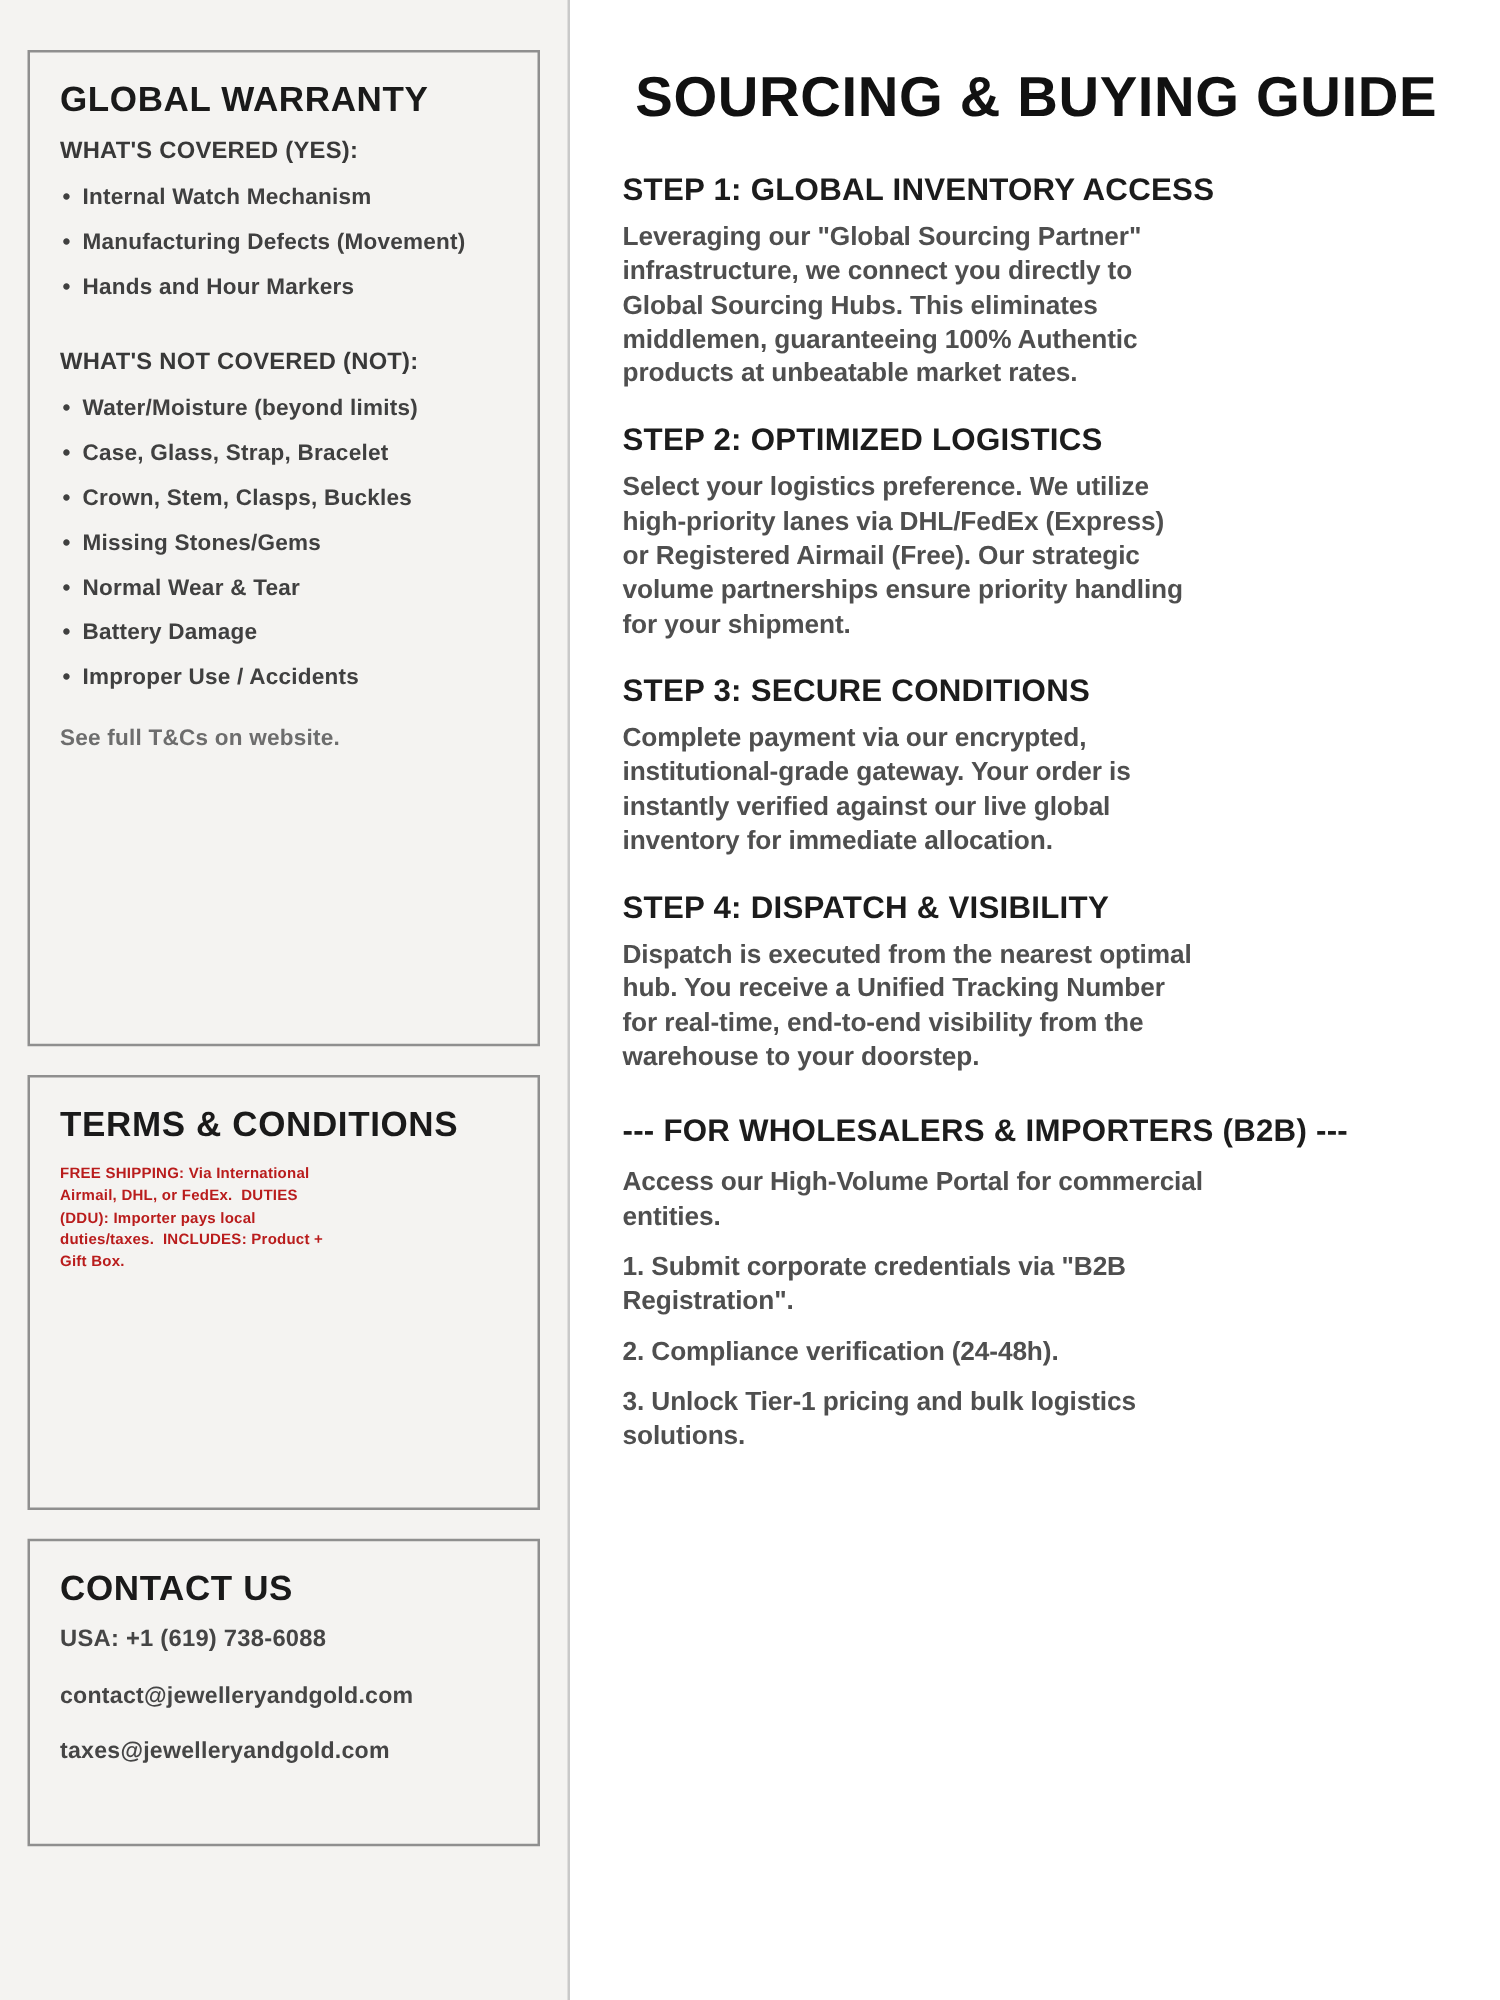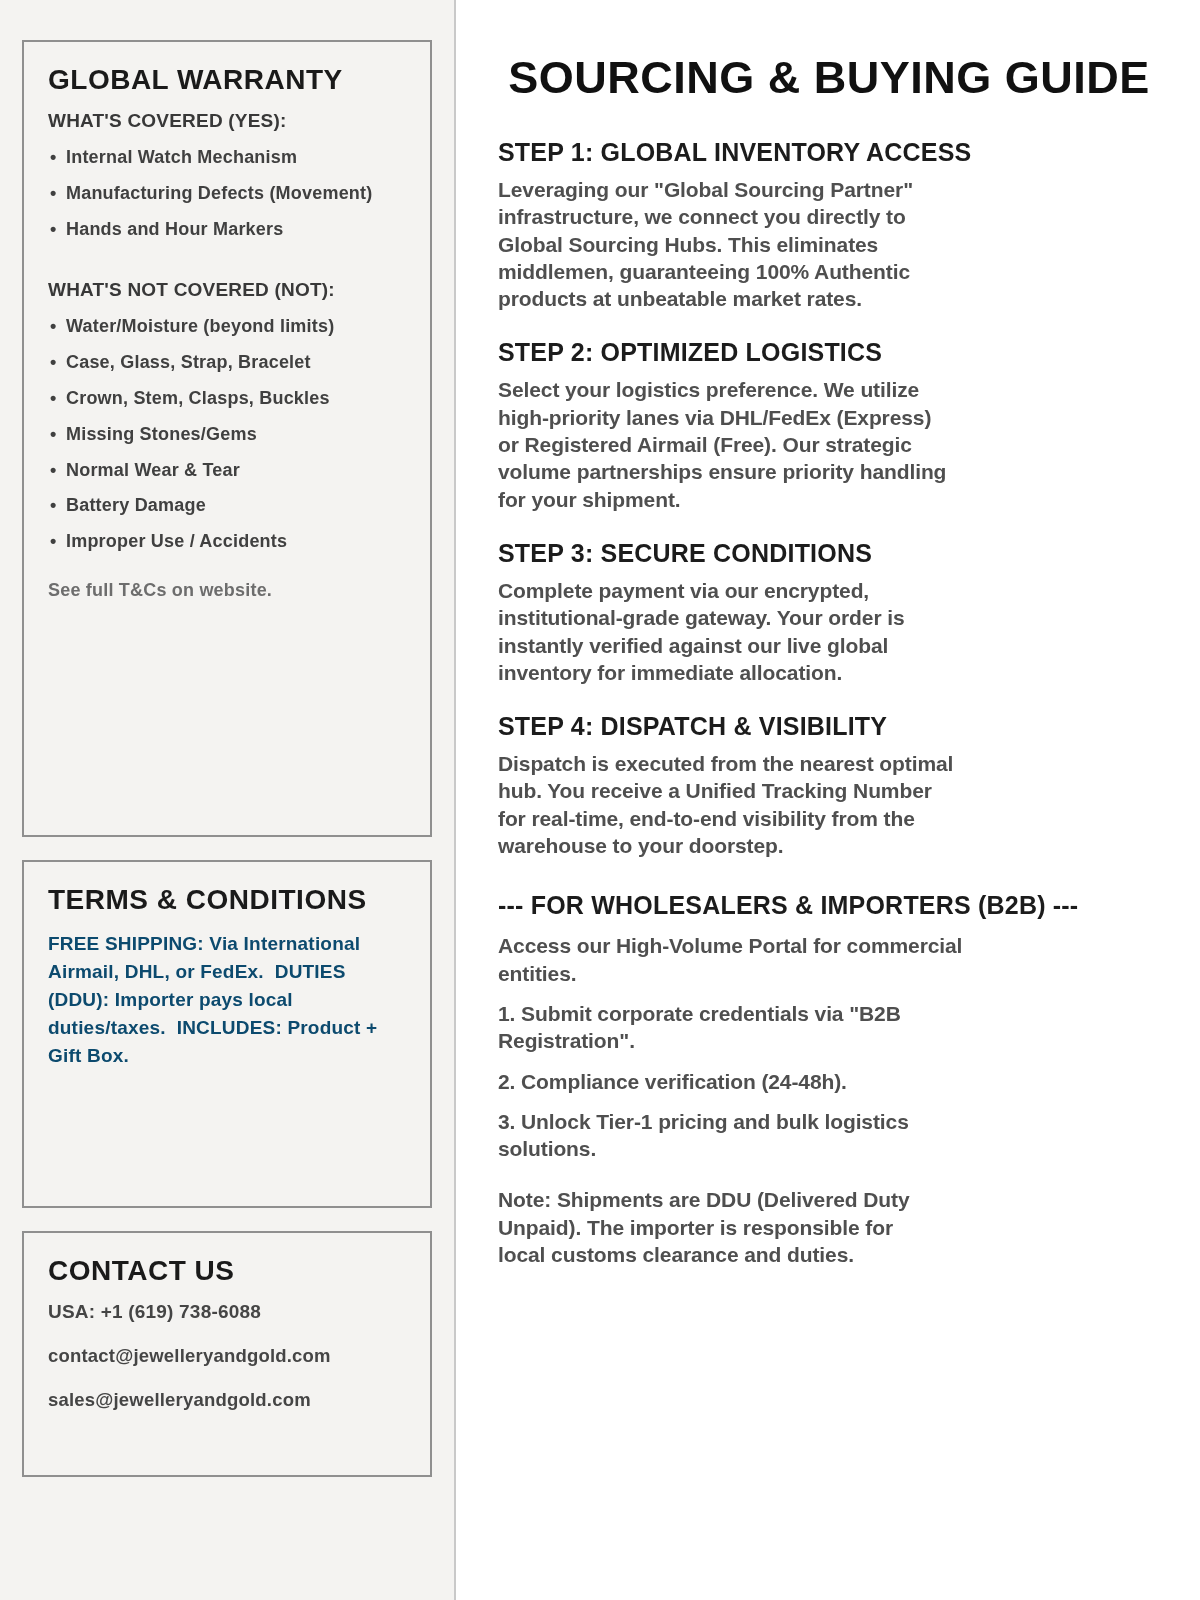--- a/index.html
+++ b/index.html
@@ -64,23 +64,23 @@
     color: #404040;
   }
   .side-footnote {
     margin-top: 28px;
     font-size: 18px;
     font-weight: 600;
     color: #6d6d6d;
     letter-spacing: 0.2px;
   }
   .side-body {
-    font-size: 19px;
-    font-weight: 600;
-    color: #0c4a6e;
+    font-size: 12px;
+    font-weight: 600;
+    color: #b91c1c;
     line-height: 1.48;
     letter-spacing: 0.2px;
     white-space: pre-wrap;
   }
   .contact-line {
     font-size: 18.5px;
     font-weight: 700;
     color: #454545;
     letter-spacing: 0.2px;
     margin-bottom: 22px;
@@ -173,21 +173,21 @@
 Airmail, DHL, or FedEx.  DUTIES
 (DDU): Importer pays local
 duties/taxes.  INCLUDES: Product +
 Gift Box.</p>
     </section>
 
     <section class="side-box box-contact">
       <h2 class="side-title">CONTACT US</h2>
       <p class="contact-line first">USA: +1 (619) 738-6088</p>
       <p class="contact-line">contact@jewelleryandgold.com</p>
-      <p class="contact-line">sales@jewelleryandgold.com</p>
+      <p class="contact-line">taxes@jewelleryandgold.com</p>
     </section>
   </aside>
 
   <main class="main">
     <h1 class="main-title">SOURCING &amp; BUYING GUIDE</h1>
 
     <section class="section">
       <h2 class="section-heading">STEP 1: GLOBAL INVENTORY ACCESS</h2>
       <p class="section-body">Leveraging our "Global Sourcing Partner"
 infrastructure, we connect you directly to
@@ -223,20 +223,17 @@
 
     <section>
       <h2 class="b2b-heading">--- FOR WHOLESALERS &amp; IMPORTERS (B2B) ---</h2>
       <p class="section-body b2b-item">Access our High-Volume Portal for commercial
 entities.</p>
       <p class="section-body b2b-item">1. Submit corporate credentials via "B2B
 Registration".</p>
       <p class="section-body b2b-item">2. Compliance verification (24-48h).</p>
       <p class="section-body b2b-item">3. Unlock Tier-1 pricing and bulk logistics
 solutions.</p>
-      <p class="section-body b2b-note">Note: Shipments are DDU (Delivered Duty
-Unpaid). The importer is responsible for
-local customs clearance and duties.</p>
     </section>
   </main>
 
   <div class="sku">SKU: RF501SNZG13K1</div>
 </div>
 
 </body></html>

